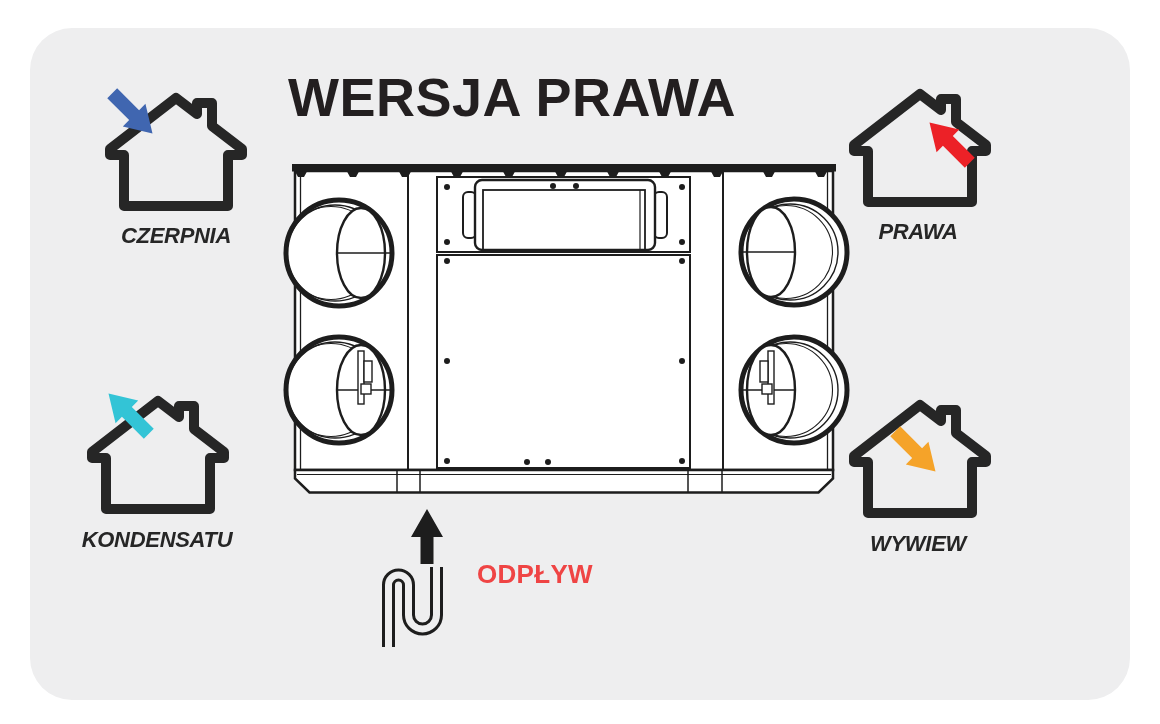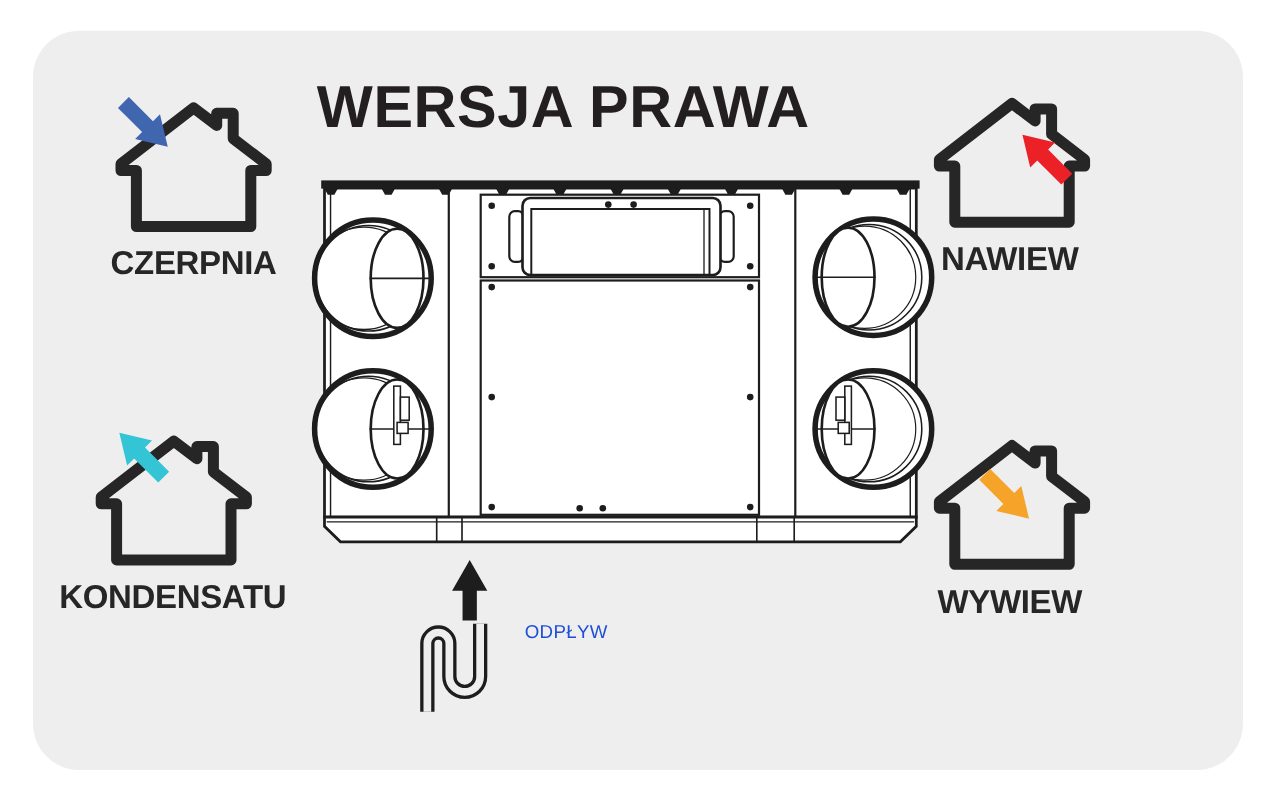--- a/index.html
+++ b/index.html
@@ -3,24 +3,24 @@
 <meta charset="utf-8">
 <style>
   html,body{margin:0;padding:0;background:#ffffff;}
   body{width:1160px;height:724px;position:relative;overflow:hidden;
        font-family:"Liberation Sans","DejaVu Sans",sans-serif;color:#231F20;}
   .card{position:absolute;left:30px;top:28px;width:1100px;height:672px;
         background:#EEEEEF;border-radius:42px;}
   .title{position:absolute;left:0;top:66px;width:1024px;text-align:center;
          font-size:54px;font-weight:800;letter-spacing:0.5px;color:#231F20;}
   .house-label{position:absolute;width:260px;text-align:center;
-         font-size:30px;font-weight:800;letter-spacing:-0.3px;color:#262626;}
+         font-size:22px;font-weight:800;letter-spacing:-0.3px;color:#262626;font-style:italic;}
   .house-svg{position:absolute;overflow:visible;}
-  .cond-text{position:absolute;left:477px;top:561px;font-size:17px;line-height:27px;
-         font-weight:400;letter-spacing:0.3px;color:#1d4ed8;}
+  .cond-text{position:absolute;left:477px;top:561px;font-size:26px;line-height:27px;
+         font-weight:700;letter-spacing:0.3px;color:#ef4444;}
   svg{display:block;}
 </style>
 </head>
 <body>
 
 <div class="card"></div>
 
 <div class="title">WERSJA PRAWA</div>
 
 <svg style="position:absolute;width:0;height:0" aria-hidden="true">
@@ -33,21 +33,21 @@
 <svg class="house-svg" style="left:101px;top:89px" width="150" height="130" viewBox="0 0 150 130">
   <use href="#house-shape"></use>
   <use href="#arrow-shape" transform="translate(31,24) rotate(45)" fill="#4066B0"></use>
 </svg>
 <div class="house-label" style="left:46px;top:223px">CZERPNIA</div>
 
 <svg class="house-svg" style="left:845px;top:85px" width="150" height="130" viewBox="0 0 150 130">
   <use href="#house-shape"></use>
   <use href="#arrow-shape" transform="translate(105,58) rotate(225)" fill="#EC2127"></use>
 </svg>
-<div class="house-label" style="left:788px;top:219px">NAWIEW</div>
+<div class="house-label" style="left:788px;top:219px">PRAWA</div>
 
 <svg class="house-svg" style="left:83px;top:392px" width="150" height="130" viewBox="0 0 150 130">
   <use href="#house-shape"></use>
   <use href="#arrow-shape" transform="translate(46,22) rotate(225)" fill="#33C4D6"></use>
 </svg>
 <div class="house-label" style="left:27px;top:527px">KONDENSATU</div>
 
 <svg class="house-svg" style="left:845px;top:396px" width="150" height="130" viewBox="0 0 150 130">
   <use href="#house-shape"></use>
   <use href="#arrow-shape" transform="translate(70,55) rotate(45)" fill="#F5A329"></use>

